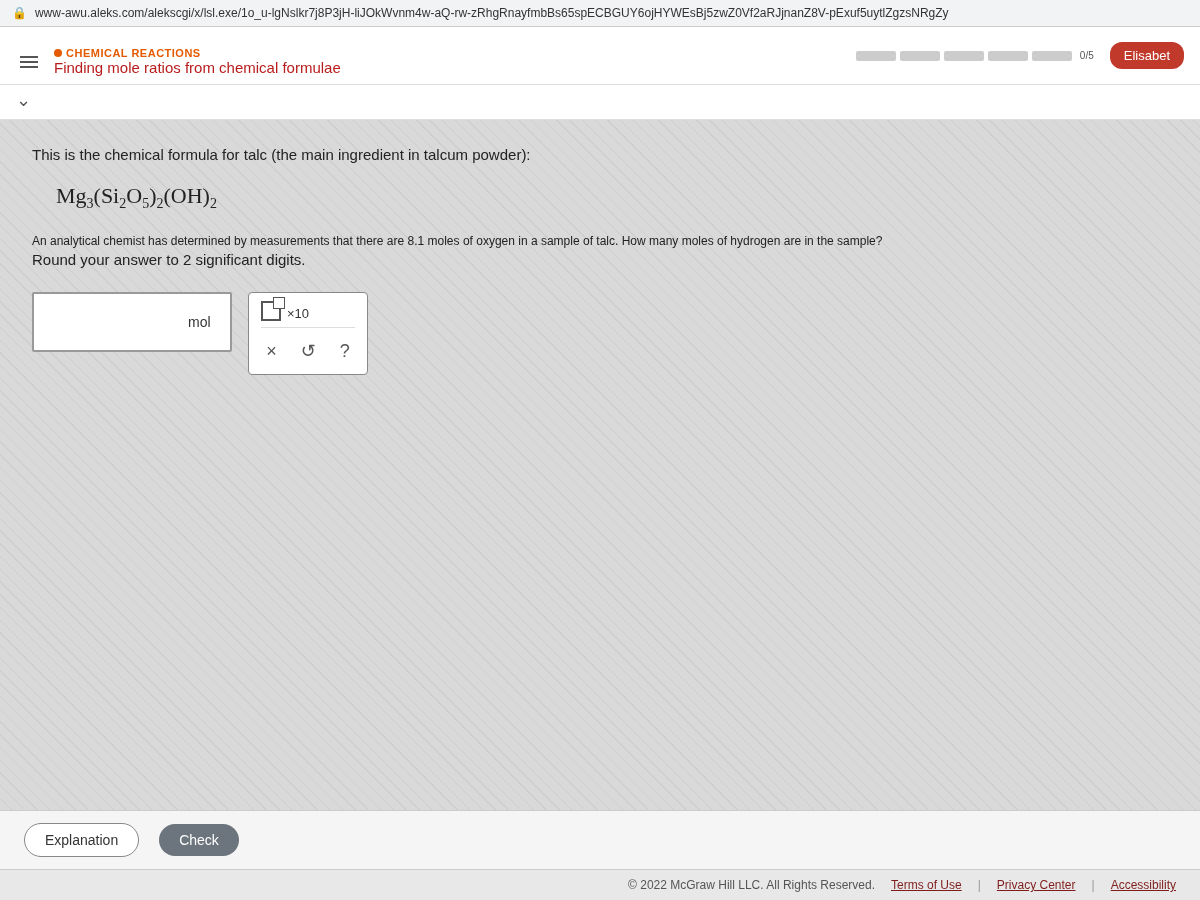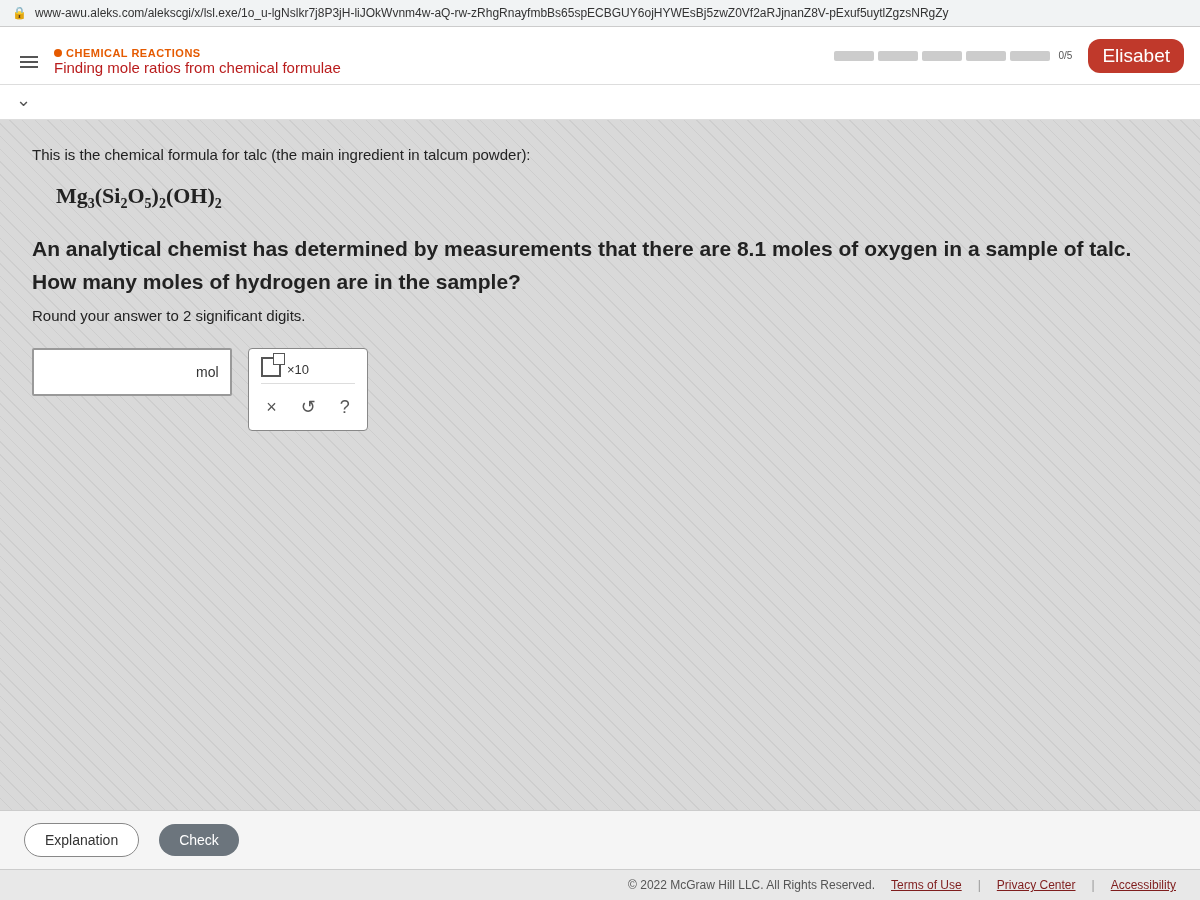--- a/index.html
+++ b/index.html
@@ -122,21 +122,21 @@
       font-size: 10px;
       color: #555;
       margin-left: 4px;
     }
 
     .user-avatar {
       background: #c0392b;
       color: white;
       padding: 6px 14px;
       border-radius: 12px;
-      font-size: 19px;
+      font-size: 13px;
       font-weight: 500;
     }
 
     
     .chevron-row {
       background: #fff;
       padding: 4px 16px 8px;
       border-bottom: 1px solid #ddd;
     }
 
@@ -170,60 +170,58 @@
       margin-bottom: 16px;
       line-height: 1.5;
     }
 
     .formula-block {
       margin: 8px 0 20px 24px;
     }
 
     .formula {
       font-size: 22px;
-      font-weight: 700;
+      font-weight: 400;
       color: #222;
       font-family: 'Times New Roman', serif;
     }
 
     .formula sub {
       font-size: 14px;
     }
 
     .question-body {
-      font-size: 21px;
+      font-size: 12px;
       color: #222;
       line-height: 1.6;
-      margin-bottom: 8px;
-      font-weight: bold;
     }
 
     .round-text {
       font-size: 15px;
       color: #222;
       margin-bottom: 24px;
     }
 
     
     .input-row {
       display: flex;
       align-items: flex-start;
       gap: 16px;
       margin-top: 16px;
     }
 
     .answer-box {
       border: 2px solid #999;
       background: #fff;
       width: 200px;
-      height: 48px;
+      height: 60px;
       display: flex;
       align-items: center;
       padding: 8px 12px;
-      gap: 20px;
+      gap: 12px;
       border-radius: 2px;
     }
 
     .answer-input {
       border: none;
       outline: none;
       font-size: 15px;
       width: 130px;
       background: transparent;
     }

